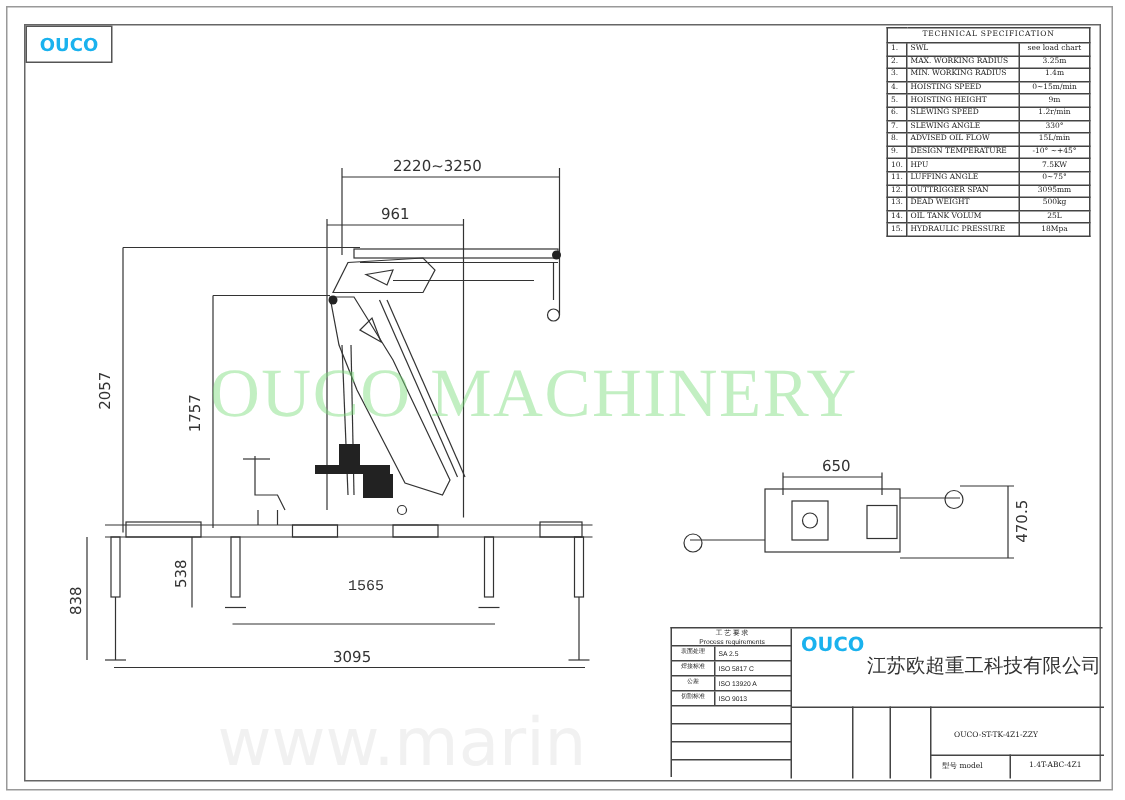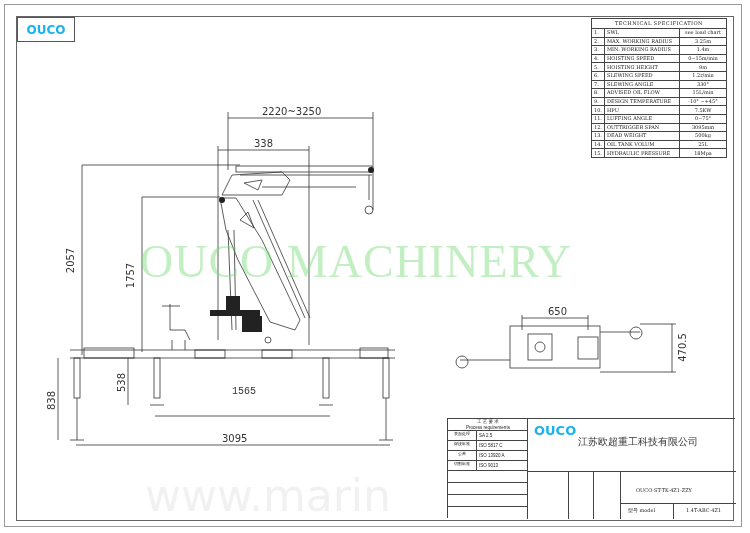--- a/index.html
+++ b/index.html
@@ -17,21 +17,21 @@
   .spec td,.spec th{border:1px solid #444;padding:0 2px;height:7.6px;line-height:7px;white-space:nowrap;}
   .spec th{font-weight:normal;letter-spacing:0.5px;height:9px;}
   .spec td.n{width:8px;text-align:left;}
   .spec td.v{text-align:center;width:42px;}
   .title-block{position:absolute;left:447px;top:418px;width:288px;height:100px;border-top:1px solid #444;border-left:1px solid #444;box-sizing:border-box;}
   .tb-proc{position:absolute;left:0;top:0;width:80px;height:100px;border-right:1px solid #444;box-sizing:border-box;}
   .tb-row{position:absolute;left:0;width:80px;border-bottom:1px solid #444;font-size:4px;display:flex;box-sizing:border-box;}
   .tb-row .k{width:28px;border-right:1px solid #444;text-align:center;line-height:5px;}
   .tb-row .vv{flex:1;padding-left:2px;line-height:9px;font-size:4.5px;}
   .tb-logo{position:absolute;left:86px;top:4px;font-family:"DejaVu Sans",sans-serif;font-weight:bold;font-size:13px;color:#1ab2ee;}
-  .tb-cn{position:absolute;left:130px;top:16px;font-family:Liberation Sans, sans-serif;font-size:10px;color:#333;}
+  .tb-cn{position:absolute;left:130px;top:16px;font-family:Liberation Sans, sans-serif;font-size:13px;color:#333;}
   .tb-en{position:absolute;left:86px;top:29px;font-family:"Liberation Sans",sans-serif;font-size:8px;color:#222;white-space:nowrap;}
   .tb-hline{position:absolute;background:#444;}
   .tb-code{position:absolute;left:188px;top:68px;font-family:"DejaVu Serif",serif;font-size:5px;}
   .tb-model-label{position:absolute;left:155px;top:88px;font-family:"DejaVu Serif",serif;font-size:5px;}
   .tb-model{position:absolute;left:230px;top:88px;font-family:"DejaVu Serif",serif;font-size:5px;}
 </style>
 </head>
 <body>
 
 <div class="outer"></div>
@@ -124,21 +124,21 @@
   <g fill="#222">
     <rect x="210" y="310" width="50" height="6"></rect>
     <rect x="226" y="296" width="14" height="14"></rect>
     <rect x="242" y="316" width="20" height="16"></rect>
     <circle cx="222" cy="200" r="3"></circle>
     <circle cx="371" cy="170" r="3"></circle>
   </g>
 </svg>
 
 <div class="dim" style="left:262px;top:106px;">2220~3250</div>
-<div class="dim" style="left:254px;top:138px;">338</div>
+<div class="dim" style="left:254px;top:138px;">961</div>
 <div class="dim v" style="left:58px;top:255px;">2057</div>
 <div class="dim v" style="left:118px;top:270px;">1757</div>
 <div class="dim v" style="left:112px;top:377px;">538</div>
 <div class="dim v" style="left:42px;top:395px;">838</div>
 <div class="dim" style="left:232px;top:386px;font-family:Liberation Mono, monospace;">1565</div>
 <div class="dim" style="left:222px;top:433px;">3095</div>
 <div class="dim" style="left:548px;top:306px;">650</div>
 <div class="dim v" style="left:668px;top:342px;">470.5</div>
 
 <div class="watermark">OUCO MACHINERY</div>

